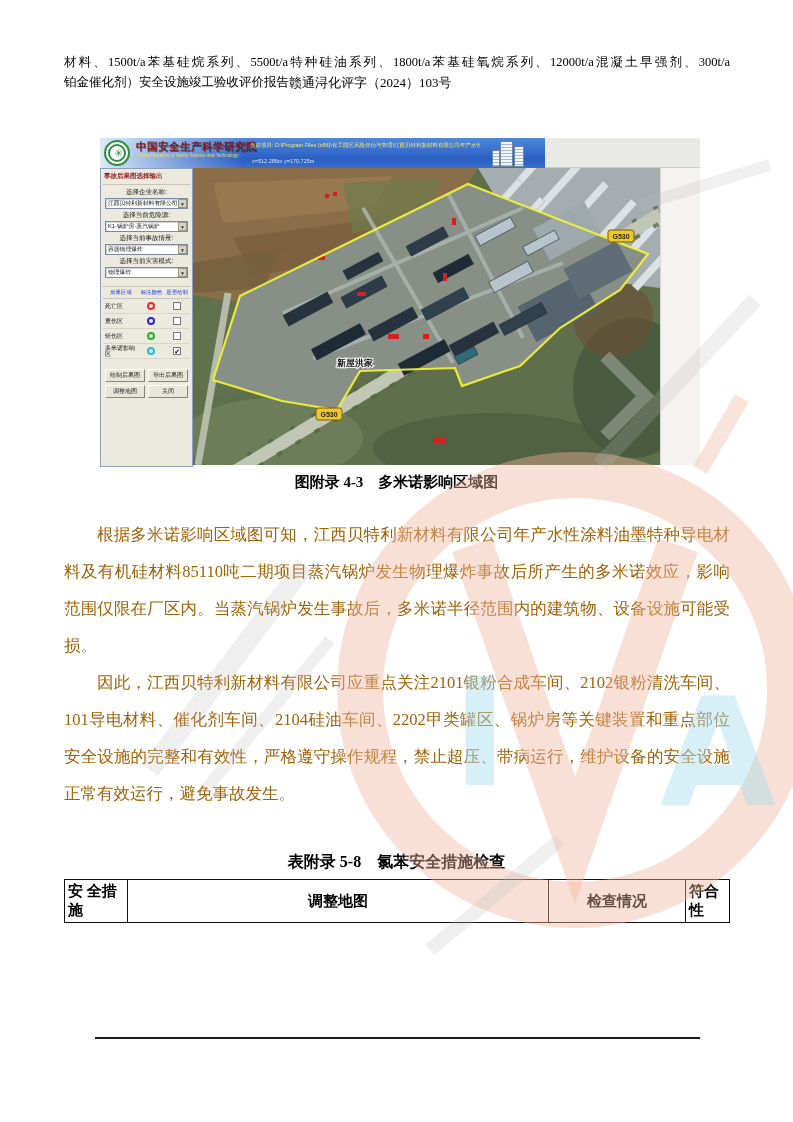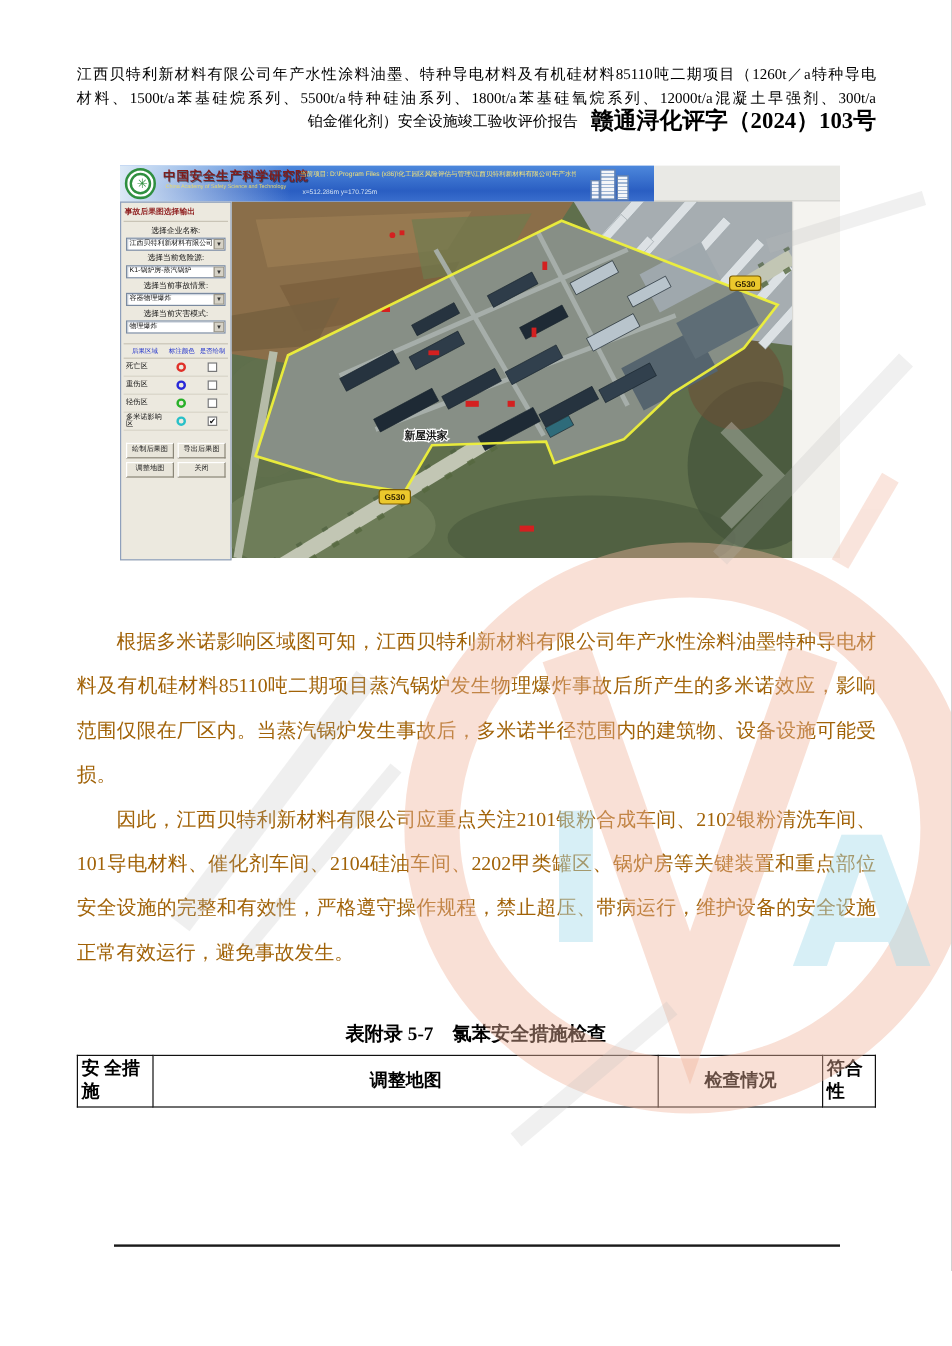--- a/index.html
+++ b/index.html
@@ -4,22 +4,22 @@
 <style>
   * { margin:0; padding:0; box-sizing:border-box; }
   body { background:#888; font-family:"Liberation Serif", serif; }
   .page { position:relative; width:793px; height:1122px; background:#ffffff;
           margin:0 auto; overflow:hidden; }
 
   
   .doc-header { position:absolute; left:64px; top:53px; width:666px;
                 font-size:12.5px; line-height:19.5px; color:#000; }
   .doc-header .jline { text-align:justify; text-align-last:justify; }
-  .doc-header .lastline { display:flex; justify-content:flex-end;gap:11px; }
-  .doc-header .docnum { font-weight:bold; font-size:19px; }
+  .doc-header .lastline { display:flex; justify-content:flex-start; }
+  .doc-header .docnum { font-weight:normal; font-size:13px; }
 
   
   .software-shot { position:absolute; left:100px; top:138px; width:600px; height:329px;
                    font-family:"Liberation Sans", sans-serif; }
   .banner { position:absolute; left:0; top:0; width:445px; height:30px;
             background:linear-gradient(180deg,#4d88dc 0%,#2a5ec2 70%,#3a6ecd 100%); }
   .banner::before { content:""; position:absolute; left:0; top:0; width:150px; height:30px;
             background:linear-gradient(90deg,#dce9f6 0%,rgba(220,233,246,0) 95%); }
   .banner-right { position:absolute; left:445px; top:0; width:155px; height:30px;
             background:#e9e9e5; border-bottom:1px solid #cfcfca; }
@@ -108,21 +108,20 @@
   
   .watermark { position:absolute; left:0; top:0; width:793px; height:1122px;
          pointer-events:none; }
 </style>
 </head>
 <body>
 
 <div class="page">
 
   <div class="doc-header">
-    <div class="jline">江西贝特利新材料有限公司年产水性涂料油墨、特种导电材料及有机硅材料85110吨二期项目（1260t／a特种导电</div>
     <div class="jline">材料、1500t/a苯基硅烷系列、5500t/a特种硅油系列、1800t/a苯基硅氧烷系列、12000t/a混凝土早强剂、300t/a</div>
     <div class="lastline">
       <span>铂金催化剂）安全设施竣工验收评价报告</span>
       <span class="docnum">赣通浔化评字（2024）103号</span>
     </div>
   </div>
 
   <div class="software-shot">
     <div class="banner">
       <div class="logo-circle">
@@ -309,27 +308,28 @@
             <text x="428" y="71" font-size="7" font-weight="bold" fill="#2a1d00" text-anchor="middle" font-family="Liberation Sans, sans-serif">G530</text>
           </g>
 
           <path d="M412,268 L452,228 L412,188" stroke="#ffffff" stroke-width="13" fill="none" opacity="0.28"></path>
         </svg>
       </div>
       <div class="right-strip"></div>
     </div>
   </div>
 
+  <div class="fig-caption">图附录 4-3　多米诺影响区域图</div>
 
   <div class="body-text">
     <p>根据多米诺影响区域图可知，江西贝特利新材料有限公司年产水性涂料油墨特种导电材料及有机硅材料85110吨二期项目蒸汽锅炉发生物理爆炸事故后所产生的多米诺效应，影响范围仅限在厂区内。当蒸汽锅炉发生事故后，多米诺半径范围内的建筑物、设备设施可能受损。</p>
     <p>因此，江西贝特利新材料有限公司应重点关注2101银粉合成车间、2102银粉清洗车间、101导电材料、催化剂车间、2104硅油车间、2202甲类罐区、锅炉房等关键装置和重点部位安全设施的完整和有效性，严格遵守操作规程，禁止超压、带病运行，维护设备的安全设施正常有效运行，避免事故发生。</p>
   </div>
 
-  <div class="table-caption">表附录 5-7　氯苯安全措施检查</div>
+  <div class="table-caption">表附录 5-8　氯苯安全措施检查</div>
 
   <table class="check-table">
     <tbody>
         <tr>
       <th class="th-measure">安 全措施</th>
       <th class="th-content">调整地图</th>
       <th class="th-status">检查情况</th>
       <th class="th-conform">符合性</th>
     </tr>
   </tbody>

